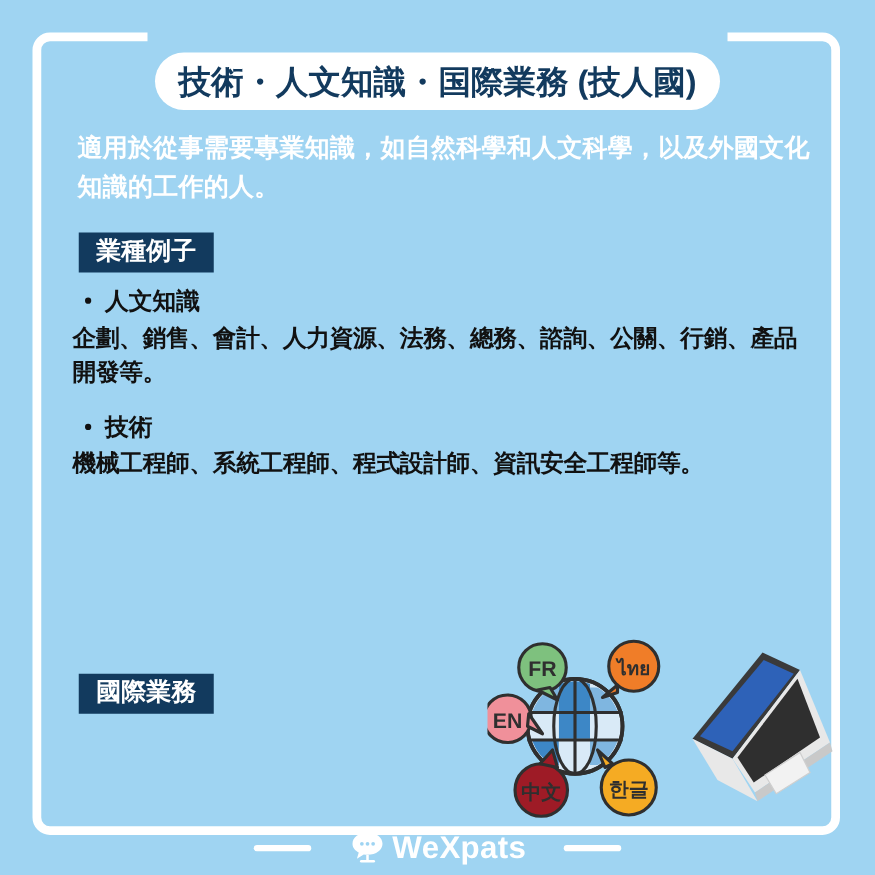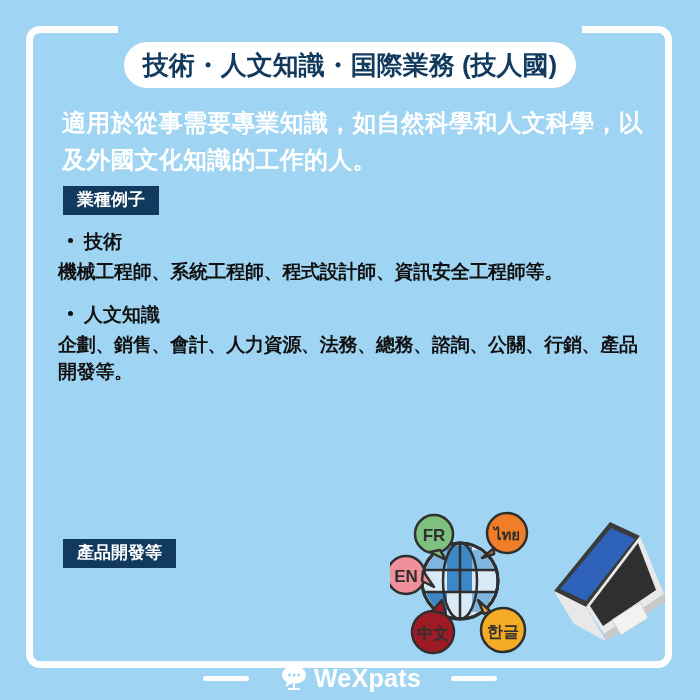--- a/index.html
+++ b/index.html
@@ -30,28 +30,28 @@
     display:flex;align-items:center;justify-content:center;
   }
   #title-text{
     color:#123a5e;font-size:26px;font-weight:bold;letter-spacing:0px;
     white-space:nowrap;line-height:1;
   }
 
   
   #desc{
     position:absolute;left:62px;top:104px;width:590px;
-    color:#ffffff;font-size:24px;font-weight:bold;line-height:1.55;
+    color:#ffffff;font-size:20px;font-weight:bold;line-height:1.55;
     letter-spacing:.2px;
   }
 
   
   .badge{
     position:absolute;background:#123a5e;
-    color:#ffffff;font-size:17px;font-weight:bold;
+    color:#ffffff;font-size:20px;font-weight:bold;
     padding:5px 14px 7px 14px;line-height:1;
     box-sizing:border-box;
   }
   #badge-jobs{left:63px;top:186px;}
   #badge-period{left:63px;top:539px;}
 
   
   #jobs{position:absolute;left:58px;top:228px;width:596px;}
   .job-group{margin-bottom:16px;}
   .job-head{
@@ -98,41 +98,41 @@
 
   <div id="title-pill">
     <span id="title-text">技術・人文知識・国際業務 (技人國)</span>
   </div>
 
   <div id="desc">適用於從事需要專業知識，如自然科學和人文科學，以及外國文化知識的工作的人。</div>
 
   <div class="badge" id="badge-jobs">業種例子</div>
 
   <div id="jobs">
+
+    <div class="job-group">
+      <div class="job-head">
+        <span class="dot"></span>
+        <span>人文知識</span>
+      </div>
+      <div class="job-body">企劃、銷售、會計、人力資源、法務、總務、諮詢、公關、行銷、產品開發等。</div>
+    </div>
 
     <div class="job-group">
       <div class="job-head">
         <span class="dot"></span>
         <span>技術</span>
       </div>
       <div class="job-body">機械工程師、系統工程師、程式設計師、資訊安全工程師等。</div>
     </div>
 
-    <div class="job-group">
-      <div class="job-head">
-        <span class="dot"></span>
-        <span>人文知識</span>
-      </div>
-      <div class="job-body">企劃、銷售、會計、人力資源、法務、總務、諮詢、公關、行銷、產品開發等。</div>
-    </div>
-
 
   </div>
 
-  <div class="badge" id="badge-period">產品開發等</div>
+  <div class="badge" id="badge-period">國際業務</div>
 
   <svg id="illus" viewBox="0 0 280 148">
 
     <g>
       <circle cx="70" cy="73" r="38" fill="#d9eaf7" stroke="#2f2f2f" stroke-width="3"></circle>
       <g clip-path="url(#gclip)">
         <rect x="32" y="42" width="25" height="20" fill="#7fb6e0"></rect>
         <rect x="82" y="42" width="25" height="20" fill="#7fb6e0"></rect>
         <rect x="57" y="62" width="25" height="21" fill="#3d87c6"></rect>
         <rect x="32" y="83" width="25" height="21" fill="#3d87c6"></rect>

